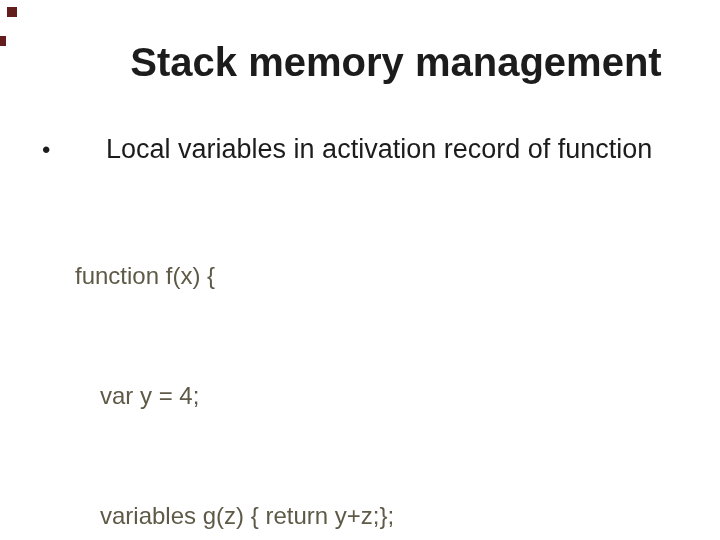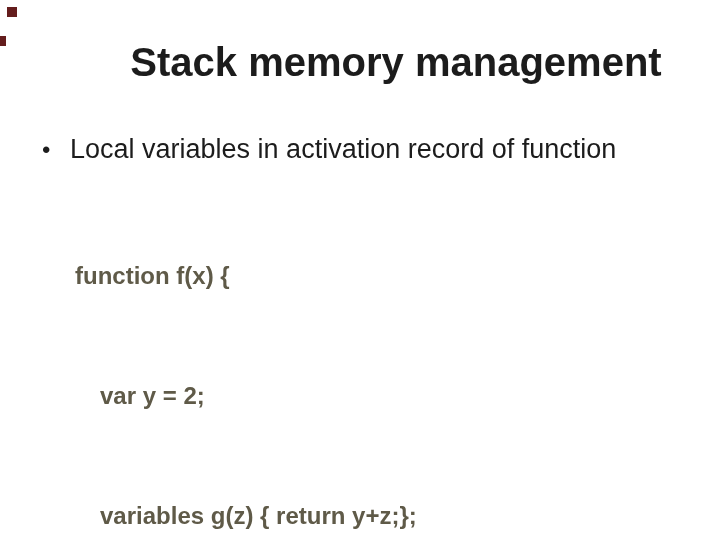--- a/index.html
+++ b/index.html
@@ -60,34 +60,34 @@
     line-height: 1.25;
   }
   .bullet-marker {
     width: 28px;
     flex: 0 0 28px;
     font-size: 24px;
     line-height: 34px;
   }
   .bullet-text {
     flex: 1;
+    margin-left: 36px;
   }
   .code-block {
     position: absolute;
     top: 176px;
     left: 75px;
     width: 620px;
     color: #5f5a48;
     font-size: 24px;
     line-height: 40px;
     white-space: pre;
   }
   .code-line {
     height: 40px;
-    font-weight: bold;
   }
   .code-line.indent-1 {
     padding-left: 25px;
   }
 </style>
 </head>
 <body>
 
 <div class="slide">
 
@@ -96,21 +96,21 @@
 
   <div class="slide-title">Stack memory management</div>
 
   <div class="bullet-row">
     <span class="bullet-marker">•</span>
     <span class="bullet-text">Local variables in activation record of function</span>
   </div>
 
   <div class="code-block">
     <div class="code-line indent-0">function f(x) {</div>
-    <div class="code-line indent-1">var y = 2;</div>
+    <div class="code-line indent-1">var y = 4;</div>
     <div class="code-line indent-1">variables g(z) { return y+z;};</div>
     
     
     
     
   </div>
 
 </div>
 
 </body></html>

